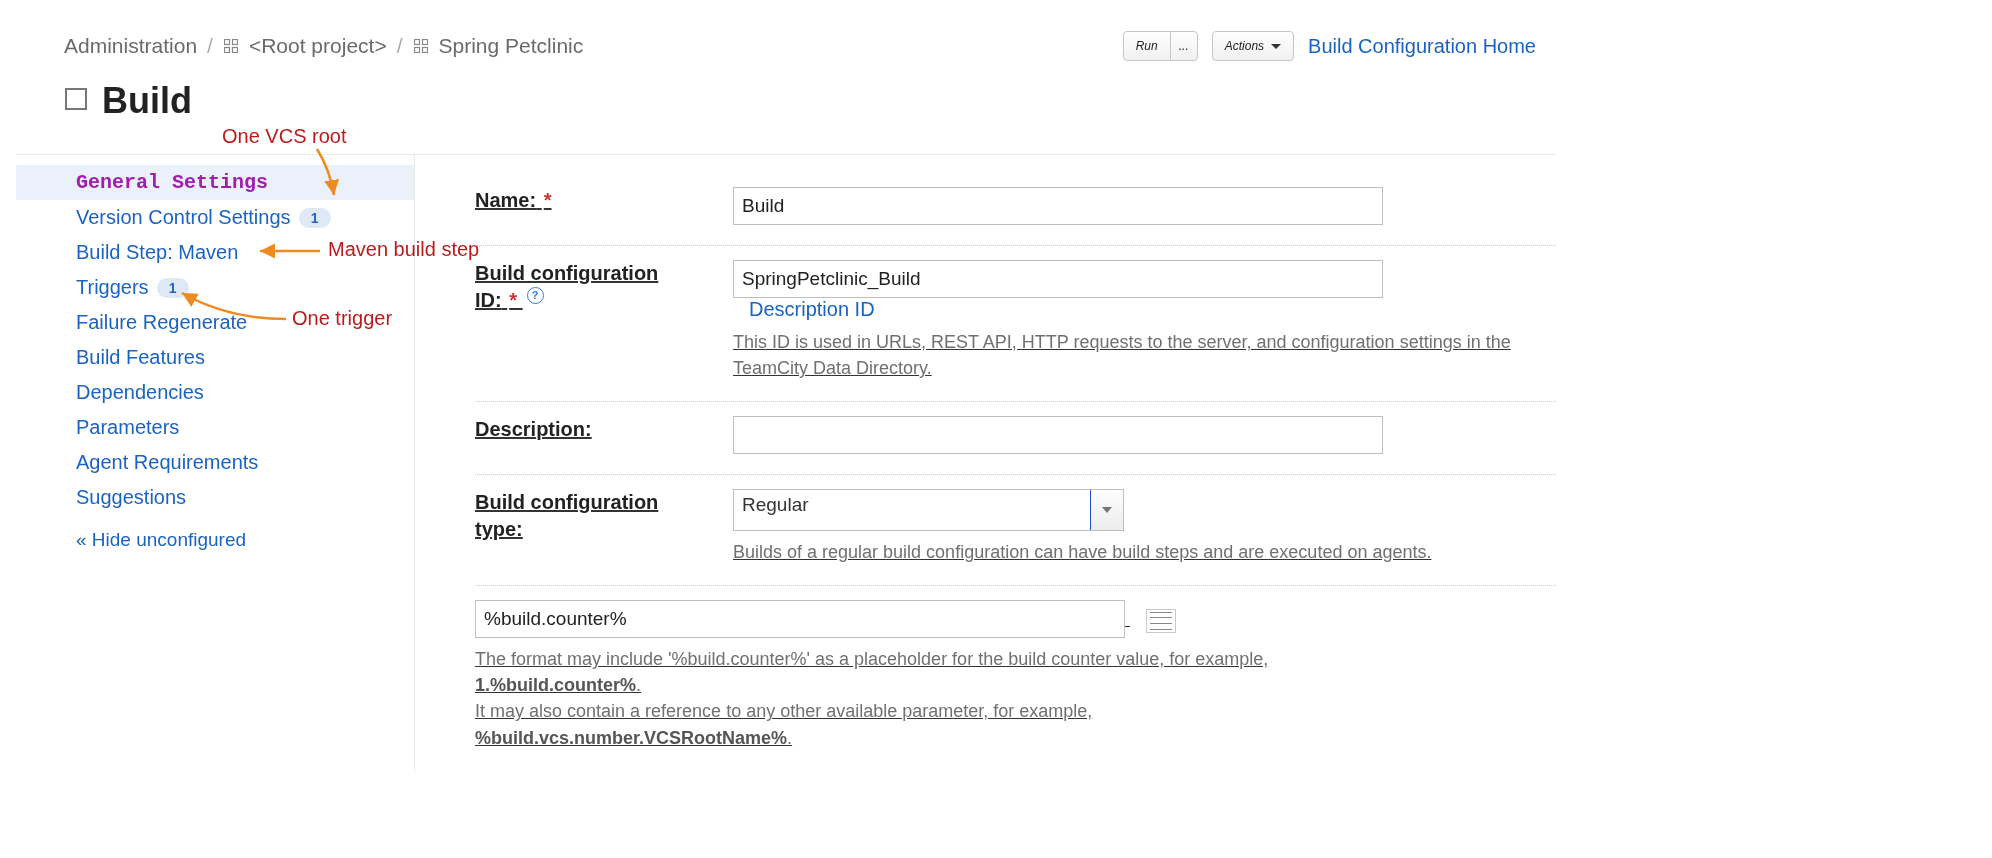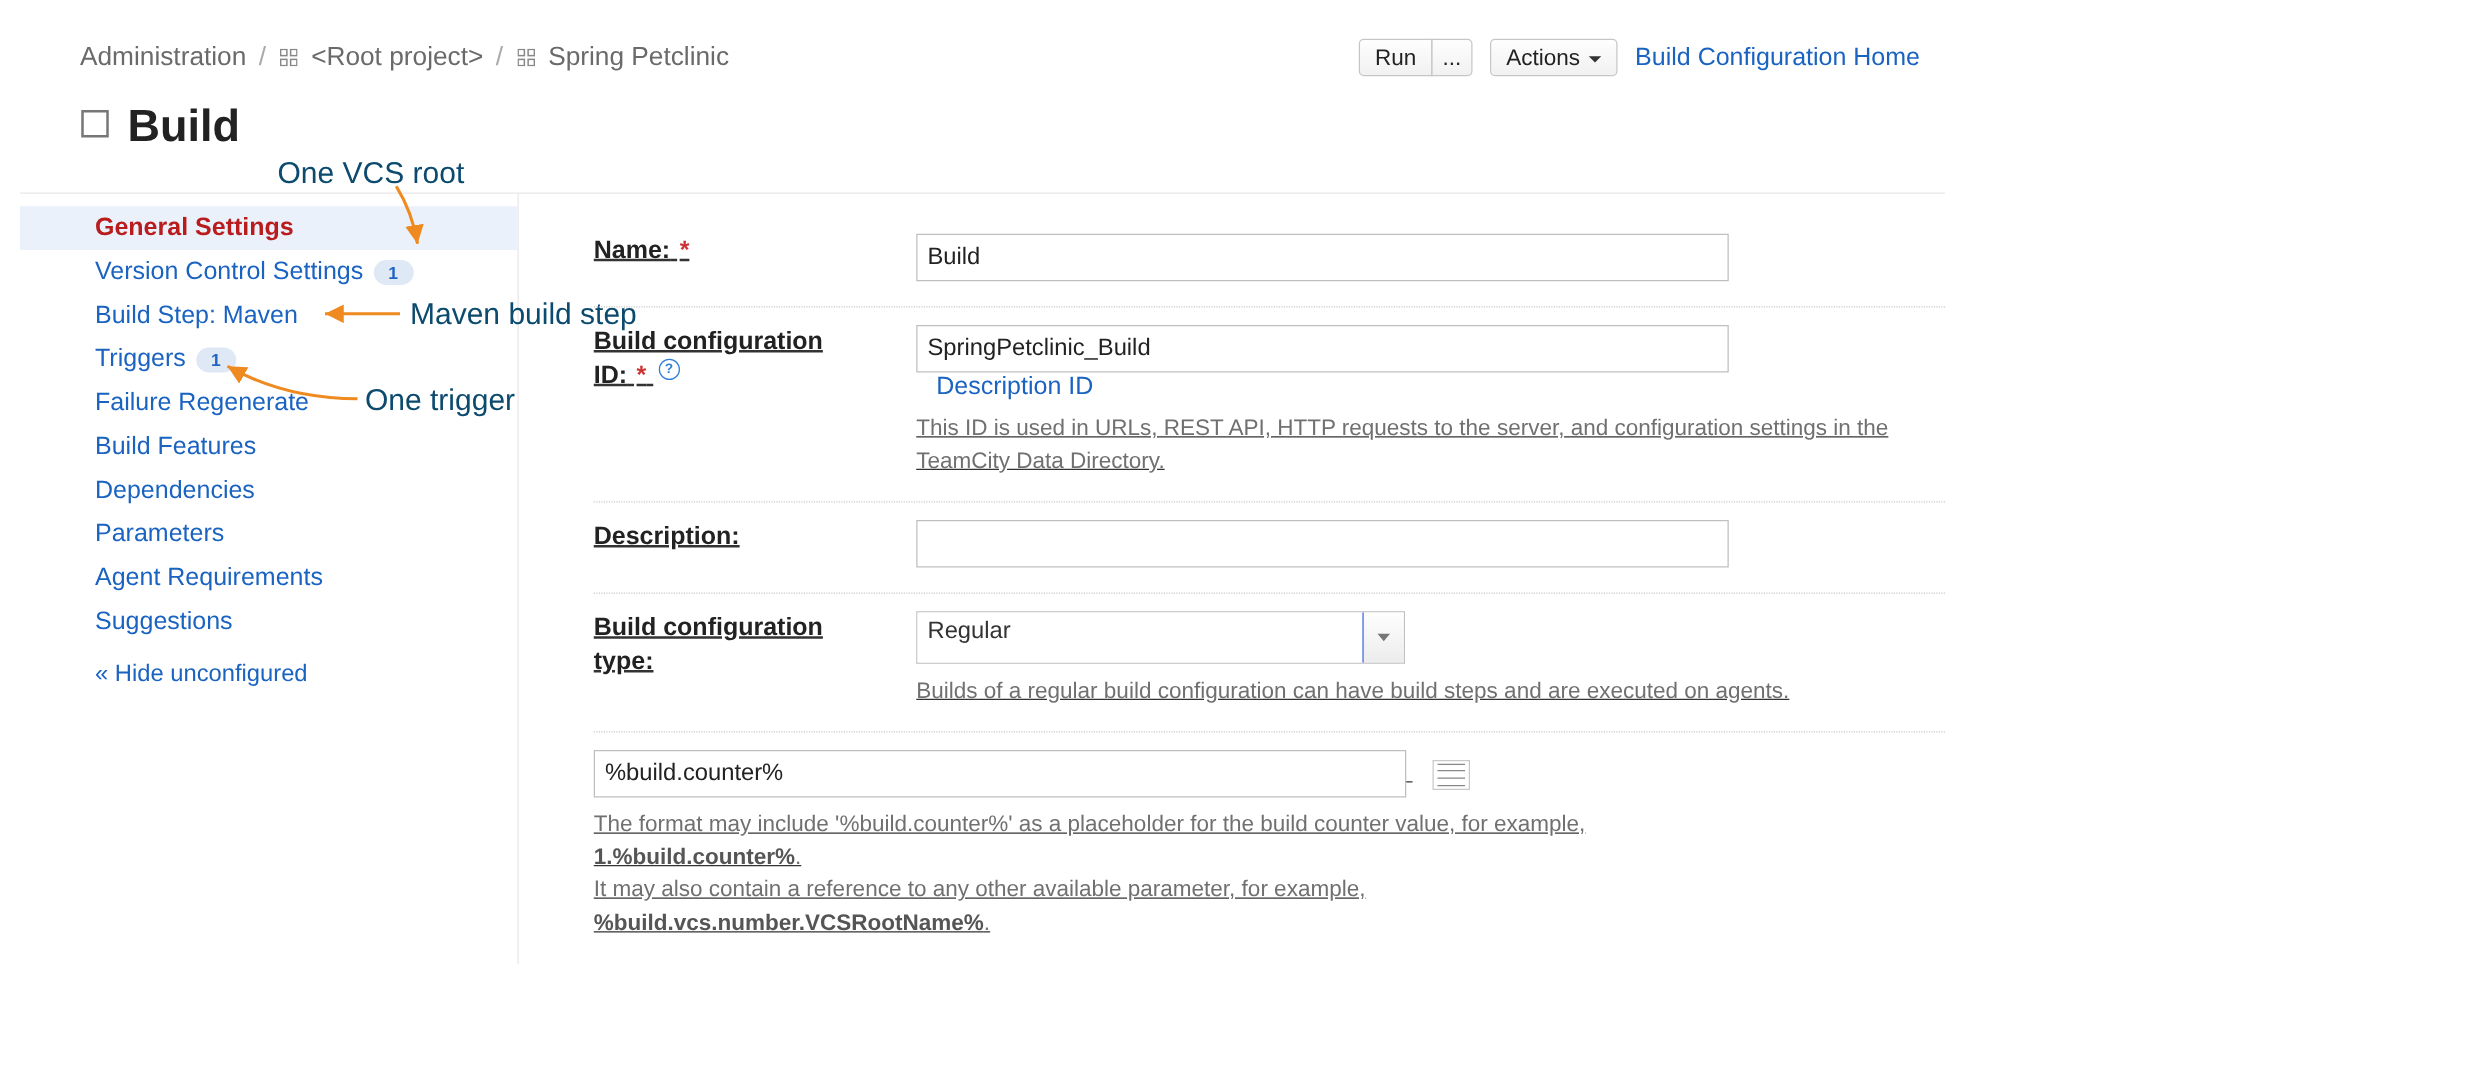--- a/index.html
+++ b/index.html
@@ -44,25 +44,26 @@
     display: flex;
     align-items: center;
     gap: 14px;
     padding-right: 20px;
   }
   .btn {
     background: linear-gradient(#fefefe,#f1f1f1);
     border: 1px solid #c6c6c6;
     border-radius: 4px;
     padding: 4px 12px;
-    font-size: 18px;
+    font-size: 12px;
     color: #222;
     cursor: pointer;
     height: 30px;
     line-height: 20px;
+    font-style: italic;
   }
   .btn-narrow { padding: 4px 8px; }
   .btn-group { display: inline-flex; }
   .btn-group .btn:first-child { border-top-right-radius: 0; border-bottom-right-radius: 0; }
   .btn-group .btn:last-child  { border-top-left-radius: 0; border-bottom-left-radius: 0; margin-left: -1px; }
   .btn .caret {
     display: inline-block;
     width: 0; height: 0;
     border-left: 5px solid transparent;
     border-right: 5px solid transparent;
@@ -103,22 +104,23 @@
     display: flex;
     align-items: center;
     gap: 8px;
     padding: 6px 0 6px 60px;
     font-size: 20px;
     color: #1a63c1;
     cursor: pointer;
   }
   .side-item.active {
     background: #eaf1fb;
-    color: #b91c1c;
+    color: #a21caf;
     font-weight: 700;
+    font-family: Liberation Mono, monospace;
   }
   .side-item .pill {
     display: inline-flex;
     align-items: center;
     justify-content: center;
     min-width: 20px;
     height: 20px;
     padding: 0 6px;
     border-radius: 10px;
     background: #dfe9f6;
@@ -127,22 +129,22 @@
     font-weight: 600;
   }
   .side-hide {
     color: #1a63c1;
     font-size: 19px;
     padding: 14px 0 0 60px;
   }
   
   .anno {
     position: absolute;
-    color: #0c4a6e;
-    font-size: 24px;
+    color: #b91c1c;
+    font-size: 20px;
     pointer-events: none;
   }
   .anno svg { position: absolute; overflow: visible; }
   .anno .txt { position: absolute; white-space: nowrap; }
 
   
   .main {
     flex: 1;
     padding: 18px 0 0 60px;
   }

